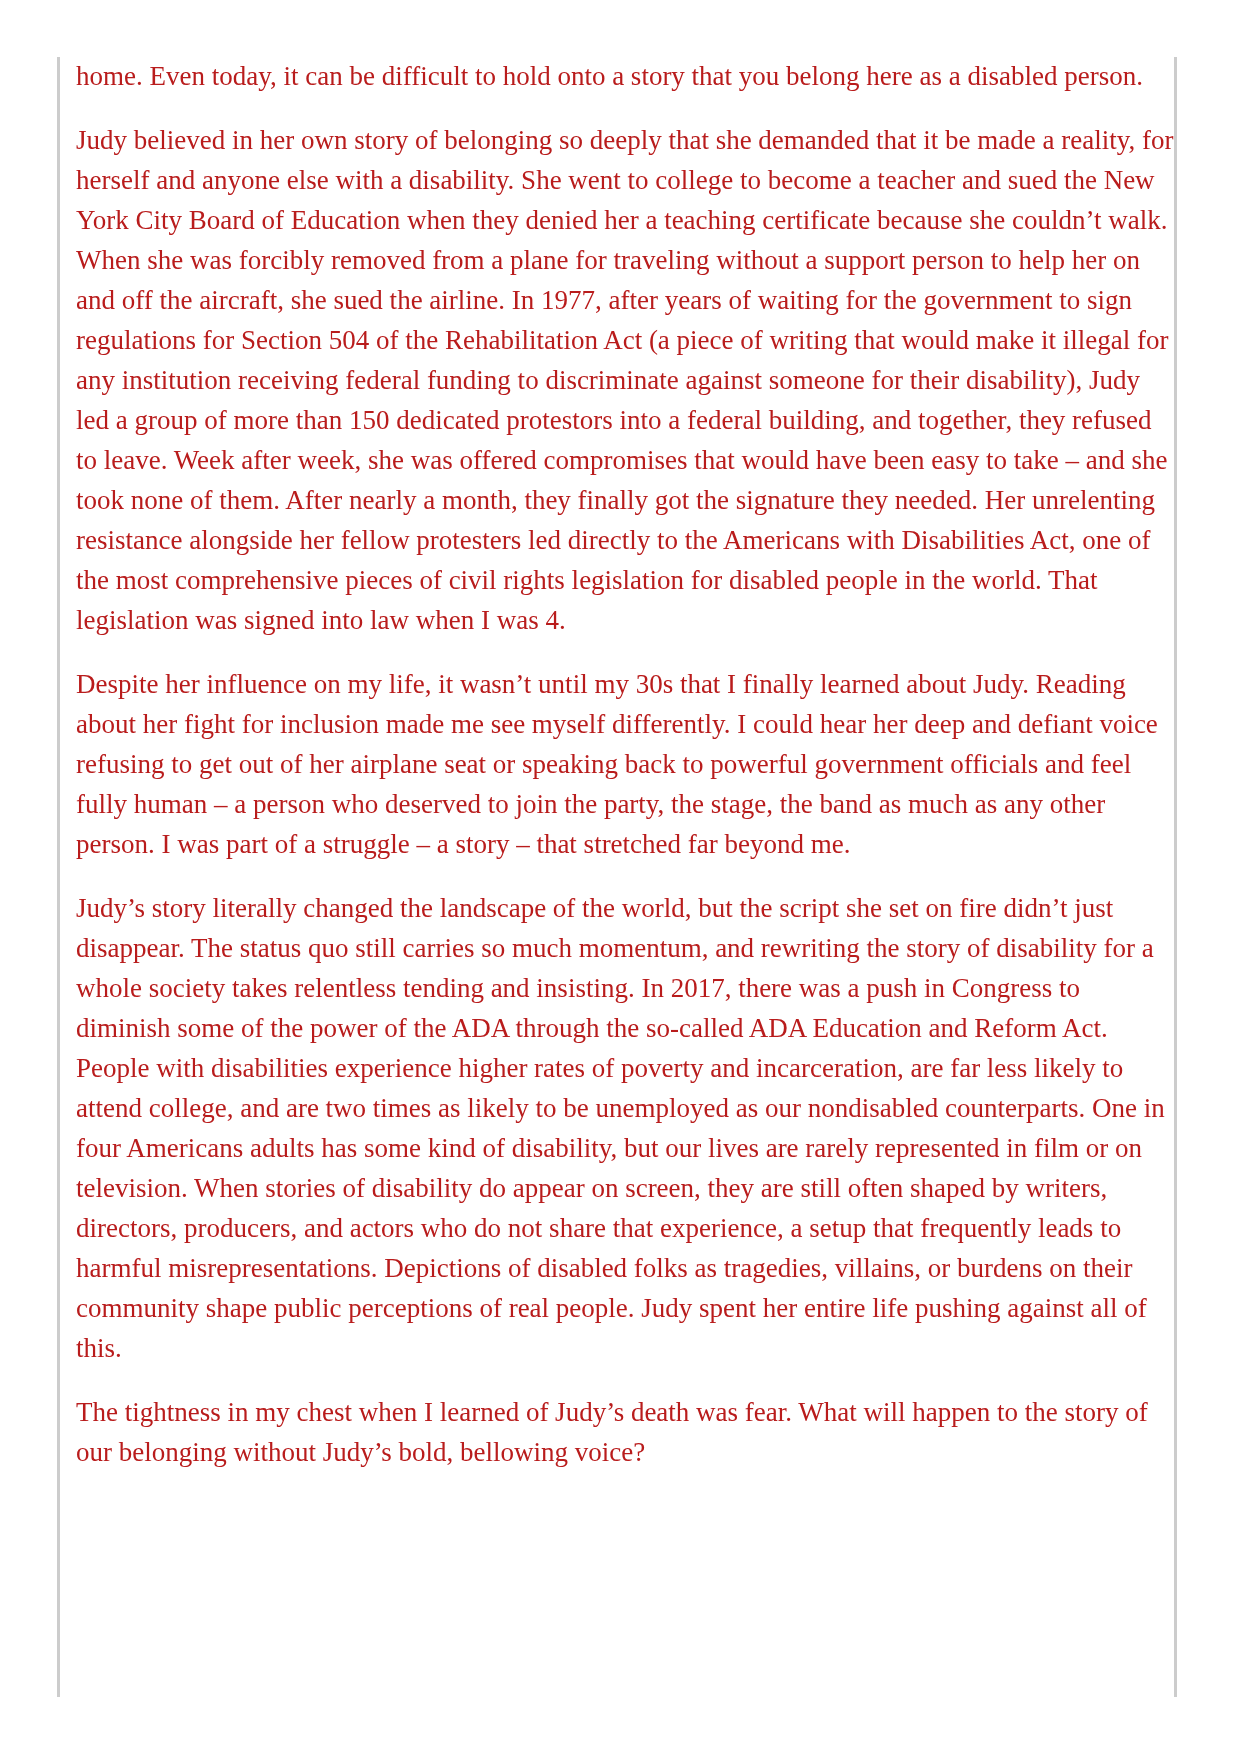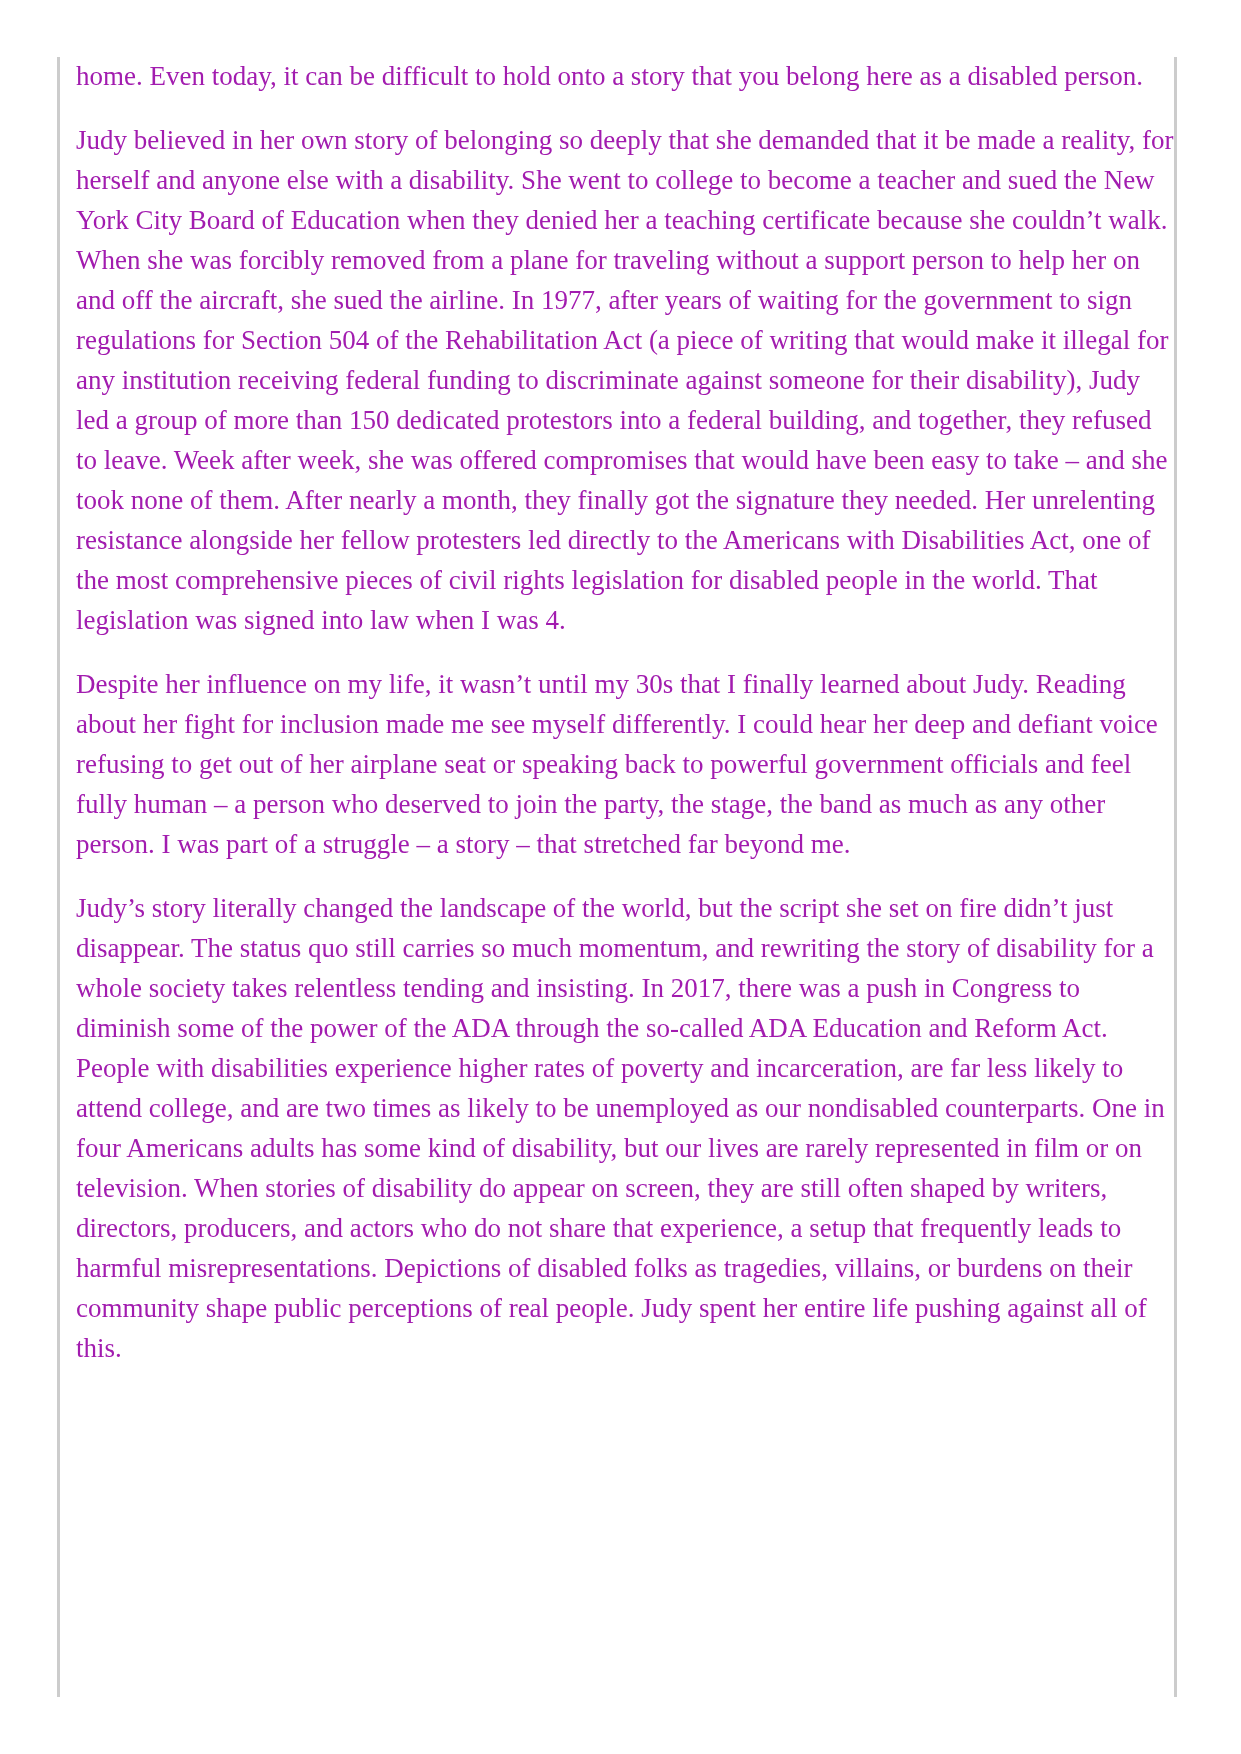--- a/index.html
+++ b/index.html
@@ -24,31 +24,32 @@
       box-sizing: border-box;
     }
     .content {
       position: absolute;
       left: 76px;
       top: 56px;
       width: 1100px;
       font-family: "Liberation Serif", "DejaVu Serif", serif;
       font-size: 27px;
       line-height: 40px;
-      color: #a21caf;
+      color: #b91c1c;
       letter-spacing: 0;
     }
     .content p {
       margin: 0 0 24px 0;
       padding: 0;
     }
   </style>
 </head>
 <body>
 
 <div class="page-frame"></div>
 
 <div class="content">
   <p>home. Even today, it can be difficult to hold onto a story that you belong here as a disabled person.</p>
   <p>Judy believed in her own story of belonging so deeply that she demanded that it be made a reality, for herself and anyone else with a disability. She went to college to become a teacher and sued the New York City Board of Education when they denied her a teaching certificate because she couldn’t walk. When she was forcibly removed from a plane for traveling without a support person to help her on and off the aircraft, she sued the airline. In 1977, after years of waiting for the government to sign regulations for Section 504 of the Rehabilitation Act (a piece of writing that would make it illegal for any institution receiving federal funding to discriminate against someone for their disability), Judy led a group of more than 150 dedicated protestors into a federal building, and together, they refused to leave. Week after week, she was offered compromises that would have been easy to take – and she took none of them. After nearly a month, they finally got the signature they needed. Her unrelenting resistance alongside her fellow protesters led directly to the Americans with Disabilities Act, one of the most comprehensive pieces of civil rights legislation for disabled people in the world. That legislation was signed into law when I was 4.</p>
   <p>Despite her influence on my life, it wasn’t until my 30s that I finally learned about Judy. Reading about her fight for inclusion made me see myself differently. I could hear her deep and defiant voice refusing to get out of her airplane seat or speaking back to powerful government officials and feel fully human – a person who deserved to join the party, the stage, the band as much as any other person. I was part of a struggle – a story – that stretched far beyond me.</p>
   <p>Judy’s story literally changed the landscape of the world, but the script she set on fire didn’t just disappear. The status quo still carries so much momentum, and rewriting the story of disability for a whole society takes relentless tending and insisting. In 2017, there was a push in Congress to diminish some of the power of the ADA through the so-called ADA Education and Reform Act. People with disabilities experience higher rates of poverty and incarceration, are far less likely to attend college, and are two times as likely to be unemployed as our nondisabled counterparts. One in four Americans adults has some kind of disability, but our lives are rarely represented in film or on television. When stories of disability do appear on screen, they are still often shaped by writers, directors, producers, and actors who do not share that experience, a setup that frequently leads to harmful misrepresentations. Depictions of disabled folks as tragedies, villains, or burdens on their community shape public perceptions of real people. Judy spent her entire life pushing against all of this.</p>
+  <p>The tightness in my chest when I learned of Judy’s death was fear. What will happen to the story of our belonging without Judy’s bold, bellowing voice?</p>
 </div>
 
 </body></html>

